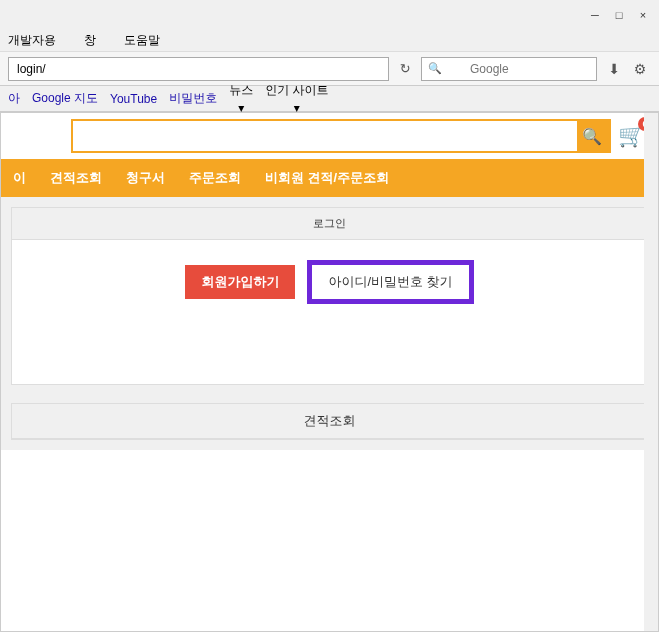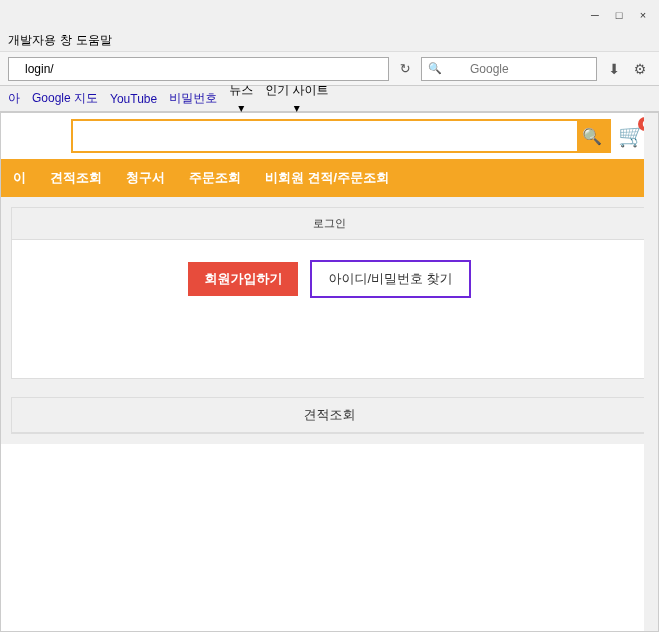--- a/index.html
+++ b/index.html
@@ -21,41 +21,41 @@
       font-size: 11px; cursor: pointer; color: #333;
     }
 
     
     .menu-bar {
       background: #f0f0f0;
       height: 22px;
       display: flex;
       align-items: center;
       padding: 0 8px;
-      gap: 4px;
+      gap: 28px;
       font-size: 12px;
       border-bottom: 1px solid #ddd;
     }
     .menu-item { cursor: pointer; }
 
     
     .address-bar {
       background: #f5f5f5;
       height: 34px;
       display: flex;
       align-items: center;
       padding: 0 8px;
       gap: 6px;
       border-bottom: 1px solid #ccc;
     }
     .url-input {
       flex: 1;
       height: 24px;
       border: 1px solid #aaa;
-      padding: 0 16px;
+      padding: 0 8px;
       font-size: 12px;
       background: white;
       outline: none;
     }
     .refresh-btn {
       width: 20px; height: 20px;
       display: flex; align-items: center; justify-content: center;
       font-size: 13px; cursor: pointer; color: #555;
     }
     .search-bar-wrapper {
@@ -213,21 +213,21 @@
       border: none;
       padding: 8px 16px;
       font-size: 13px;
       font-weight: bold;
       cursor: pointer;
       font-family: Liberation Sans, sans-serif;
     }
     .btn-find {
       background: white;
       color: #333;
-      border: 2px solid #6d28d9;
+      border: 5px solid #6d28d9;
       padding: 8px 16px;
       font-size: 13px;
       cursor: pointer;
       font-family: inherit;
     }
     .login-bottom {
       min-height: 60px;
       background: white;
     }
 

